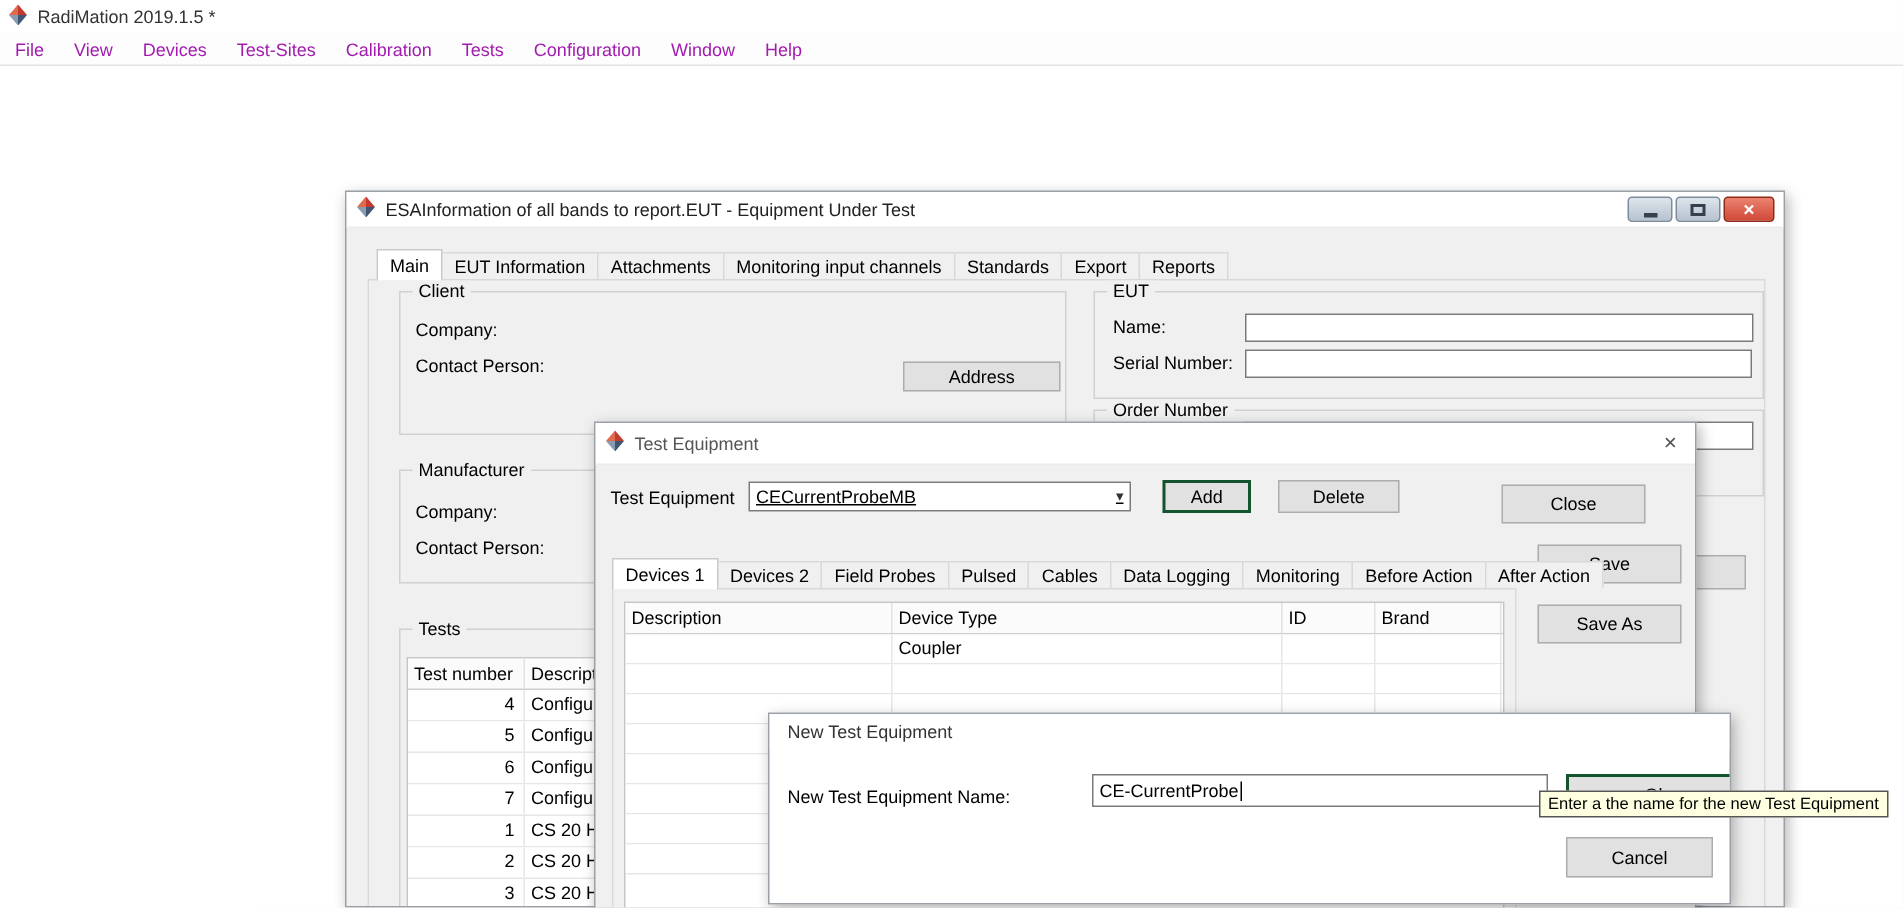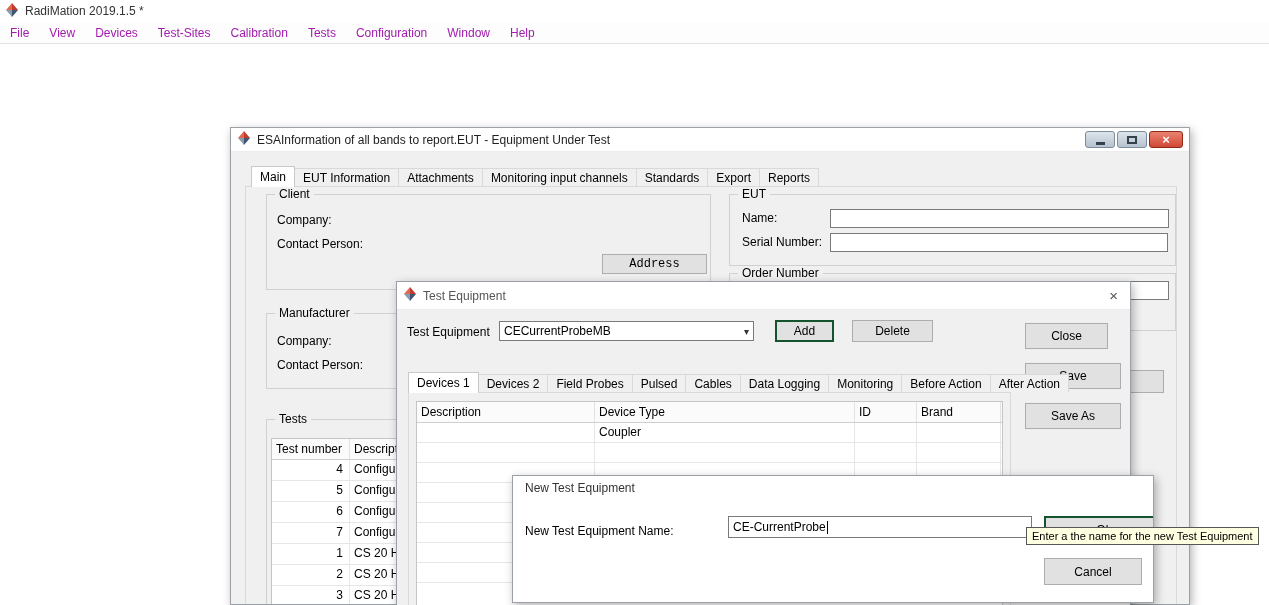--- a/index.html
+++ b/index.html
@@ -25,21 +25,21 @@
   .dlg-close-x { margin-left:auto; color:#555; font-size:15px; padding:0 6px; cursor:default; }
 
   
   .groupbox { position:absolute; border:1px solid #d0d0d0; }
   .groupbox > .legend { position:absolute; top:-8px; left:8px; background:#f0f0f0; padding:0 4px; font-size:12px; color:#000; }
   .lbl { position:absolute; font-size:12px; white-space:nowrap; }
   .btn { position:absolute; background:#e1e1e1; border:1px solid #adadad; font-size:12px; display:flex; align-items:center; justify-content:center; cursor:default; }
   .btn.default { border:2px solid #14532d; }
   .textbox { position:absolute; background:#fff; border:1px solid #7a7a7a; font-size:12px; display:flex; align-items:center; padding:0 4px; overflow:hidden; white-space:nowrap; }
   .caret { display:inline-block; width:1px; height:13px; background:#000; margin-left:1px; }
-  .combo { position:absolute; background:#fff; border:1px solid #7a7a7a; font-size:12px; display:flex; align-items:center; padding:0 4px; }
+  .combo { position:absolute; background:#fff; border:1px solid #7a7a7a; font-size:12px; display:flex; align-items:center; padding:0 4px;text-decoration:underline; }
   .combo .arrow { margin-left:auto; font-size:10px; color:#333; }
 
   
   .tabs { position:absolute; display:flex; align-items:flex-end; z-index:2; }
   .tab { height:18px; display:flex; align-items:center; padding:0 8px; border:1px solid #d9d9d9; border-bottom:none; background:#f0f0f0; margin-right:-1px; font-size:12px; cursor:default; }
   .tab.selected { background:#fff; height:21px; margin-bottom:-1px; z-index:3; border-color:#c9c9c9; }
   .tabpage { position:absolute; border:1px solid #d9d9d9; background:#f0f0f0; z-index:1; }
 
   
   .grid { position:absolute; background:#fff; border:1px solid #c5c5c5; overflow:hidden; }
@@ -118,21 +118,21 @@
       <div class="tab">Standards</div>
       <div class="tab">Export</div>
       <div class="tab">Reports</div>
     </div>
     <div class="tabpage" style="left:14px; top:58px; width:932px; height:430px;"></div>
 
     <div class="groupbox" style="left:35px; top:66px; width:445px; height:96px; z-index:2;">
       <span class="legend">Client</span>
       <span class="lbl" style="left:10px; top:18px;">Company:</span>
       <span class="lbl" style="left:10px; top:42px;">Contact Person:</span>
-      <button class="btn" style="left:335px; top:59px; width:105px; height:20px;font-family:Liberation Mono, monospace;">Address</button>
+      <button class="btn" style="left:335px; top:46px; width:105px; height:20px;">Address</button>
     </div>
 
     <div class="groupbox" style="left:498px; top:66px; width:447px; height:72px; z-index:2;">
       <span class="legend">EUT</span>
       <span class="lbl" style="left:12px; top:16px;">Name:</span>
       <div class="textbox" style="left:100px; top:14px; width:339px; height:19px;">
           <span></span>
         </div>
       <span class="lbl" style="left:12px; top:40px;">Serial Number:</span>
       <div class="textbox" style="left:100px; top:38px; width:338px; height:19px;">
@@ -209,21 +209,21 @@
     </div>
 
     <span class="lbl" style="left:10px; top:43px;">Test Equipment</span>
     <div class="combo" style="left:102px; top:39px; width:255px; height:20px;">
       <span>CECurrentProbeMB</span>
       <span class="arrow">▾</span>
     </div>
     <button class="btn default" style="left:378px; top:38px; width:59px; height:22px;">Add</button>
     <button class="btn" style="left:455px; top:38px; width:81px; height:22px;">Delete</button>
 
-    <button class="btn" style="left:628px; top:41px; width:83px; height:26px;">Close</button>
+    <button class="btn" style="left:604px; top:41px; width:96px; height:26px;">Close</button>
     <button class="btn" style="left:628px; top:81px; width:96px; height:26px;">Save</button>
     <button class="btn" style="left:628px; top:121px; width:96px; height:26px;">Save As</button>
 
     <div class="tabs" style="left:11px; top:90px;">
       <div class="tab selected">Devices 1</div>
       <div class="tab">Devices 2</div>
       <div class="tab">Field Probes</div>
       <div class="tab">Pulsed</div>
       <div class="tab">Cables</div>
       <div class="tab">Data Logging</div>

